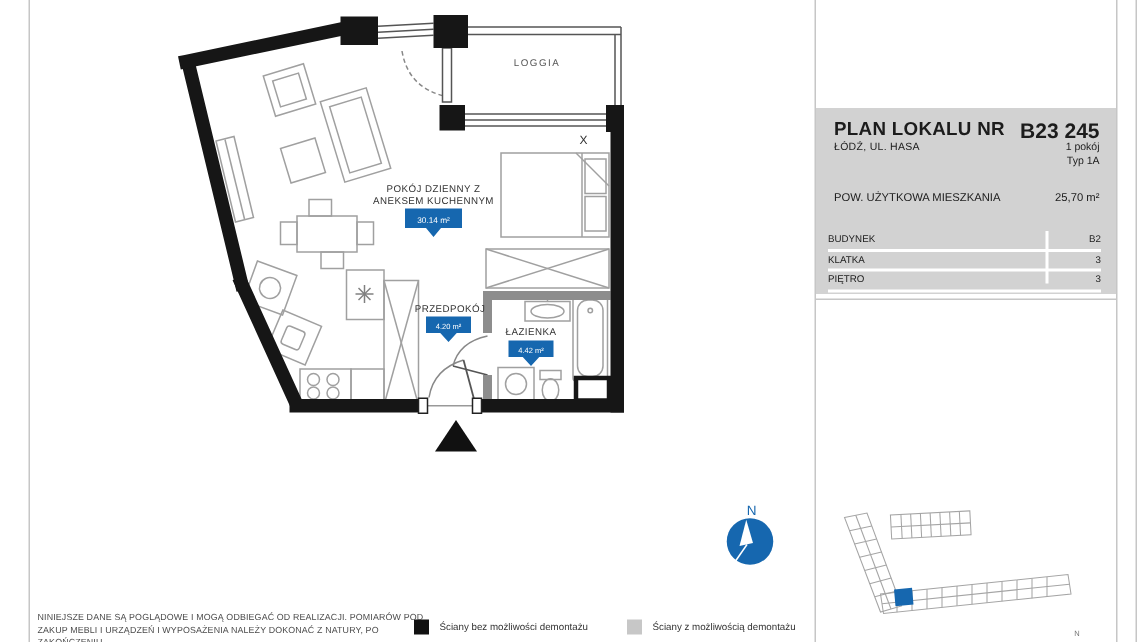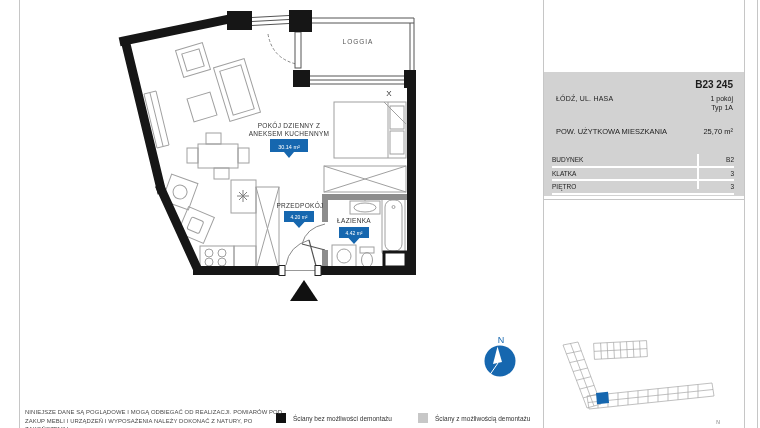--- a/index.html
+++ b/index.html
@@ -4,21 +4,21 @@
 <style>
   html,body{margin:0;padding:0;background:#fff;}
   .page{position:relative;width:760px;height:428px;background:#fff;overflow:hidden;
         font-family:"Liberation Sans", sans-serif;}
   svg text{font-family:"Liberation Sans", sans-serif;}
   .abs{position:absolute;}
 
   
   .panel{position:absolute;left:544px;top:72px;width:200px;height:124px;background:#d2d2d2;color:#1c1c1c;}
   .panel .title{position:absolute;left:12px;top:7px;font-size:12.5px;font-weight:bold;letter-spacing:.2px;}
-  .panel .unit{position:absolute;right:11px;top:7px;font-size:10px;font-weight:bold;}
+  .panel .unit{position:absolute;right:11px;top:7px;font-size:14px;font-weight:bold;}
   .panel .addr{position:absolute;left:12px;top:23px;font-size:7px;letter-spacing:.2px;}
   .panel .rooms{position:absolute;right:11px;top:23px;font-size:7px;}
   .panel .type{position:absolute;right:11px;top:32px;font-size:7px;}
   .panel .arealbl{position:absolute;left:12px;top:55px;font-size:7.5px;}
   .panel .areaval{position:absolute;right:11px;top:55px;font-size:7.5px;}
   .ptable{position:absolute;left:8px;right:10px;top:82px;}
   .prow{display:flex;justify-content:space-between;height:9.5px;border-bottom:2px solid #fff;
         font-size:6.5px;padding-top:2px;}
   .pvline{position:absolute;left:153px;top:82px;width:2px;height:35px;background:#fff;}
 
@@ -260,20 +260,21 @@
         <line x1="678" y1="386.6" x2="678" y2="399.8"></line>
           <line x1="688" y1="385.6" x2="688" y2="398.8"></line>
         <line x1="698" y1="384.6" x2="698" y2="397.8"></line>
       </g>
       <polygon points="596,393 608,391.8 609,403 597,404.2" fill="#1667af" stroke="none"></polygon>
       <text x="718" y="424" font-size="5" fill="#777" text-anchor="middle" stroke="none">N</text>
     </g>
   </svg>
 
   <div class="panel">
+    <div class="title">PLAN LOKALU NR</div>
     <div class="unit">B23 245</div>
     <div class="addr">ŁÓDŹ, UL. HASA</div>
     <div class="rooms">1 pokój</div>
     <div class="type">Typ 1A</div>
     <div class="arealbl">POW. UŻYTKOWA MIESZKANIA</div>
     <div class="areaval">25,70 m²</div>
     <div class="ptable">
       <div class="prow">
         <span>BUDYNEK</span>
         <span>B2</span>

